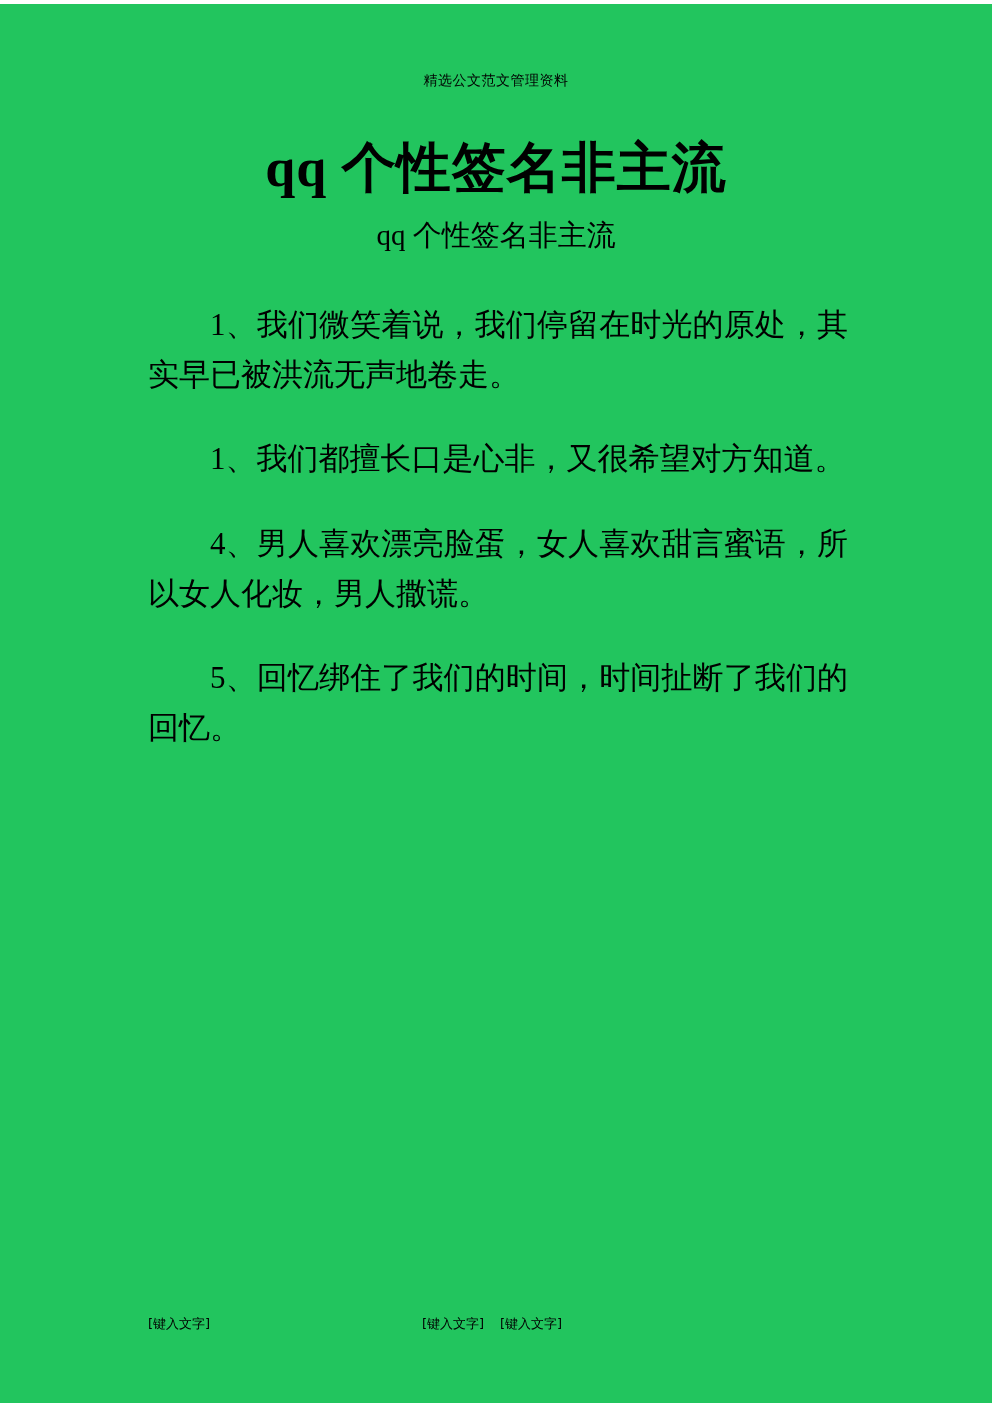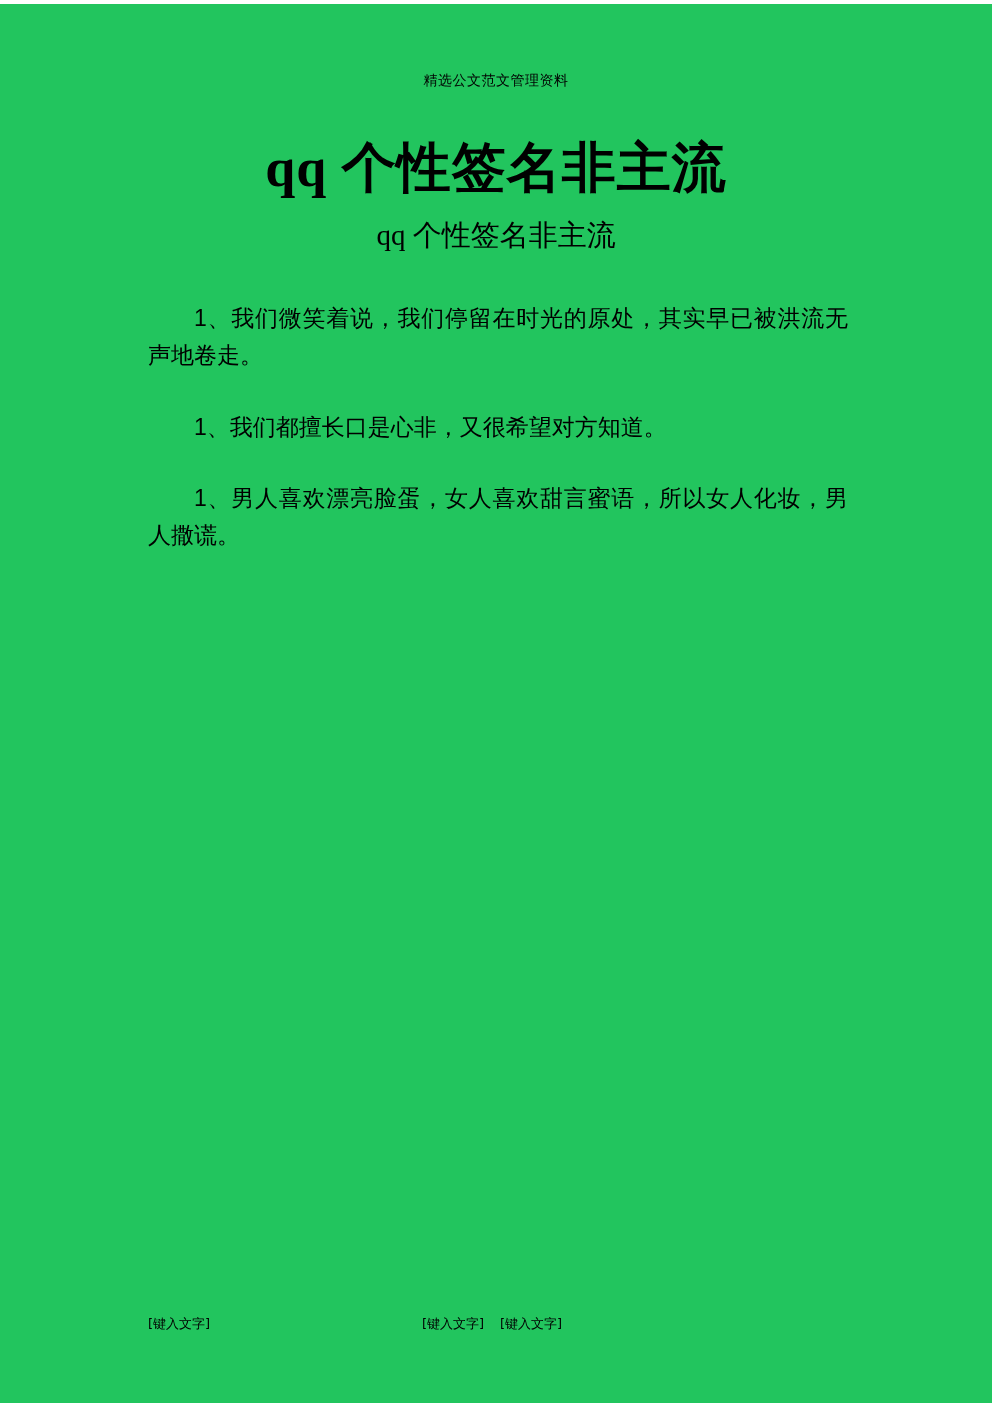--- a/index.html
+++ b/index.html
@@ -53,22 +53,22 @@
     font-size: 29px;
     color: #000;
   }
   .body-block {
     position: absolute;
     top: 296px;
     left: 148px;
     width: 700px;
   }
   .para {
-    font-family: Liberation Sans, sans-serif;
-    font-size: 23px;
+    font-family: Liberation Serif, serif;
+    font-size: 31px;
     line-height: 1.62;
     text-indent: 2em;
     margin: 0 0 34px 0;
     text-align: justify;
     color: #000;
   }
   .footer {
     position: absolute;
     left: 0;
     bottom: 0;
@@ -107,21 +107,22 @@
 
   <div class="header-note">精选公文范文管理资料</div>
 
   <div class="doc-title">qq 个性签名非主流</div>
 
   <div class="doc-subtitle">qq 个性签名非主流</div>
 
   <div class="body-block">
     <p class="para">1、我们微笑着说，我们停留在时光的原处，其实早已被洪流无声地卷走。</p>
     <p class="para">1、我们都擅长口是心非，又很希望对方知道。</p>
-    <p class="para">1、男人喜欢漂亮脸蛋，女人喜欢甜言蜜语，所以女人化妆，男人撒谎。</p>
+    <p class="para">4、男人喜欢漂亮脸蛋，女人喜欢甜言蜜语，所以女人化妆，男人撒谎。</p>
+    <p class="para">5、回忆绑住了我们的时间，时间扯断了我们的回忆。</p>
   </div>
 
   <div class="footer">
     <span class="footer-left">[键入文字]</span>
     <span class="footer-center">[键入文字]</span>
     <span class="footer-center2">[键入文字]</span>
   </div>
 
 </div>
 

